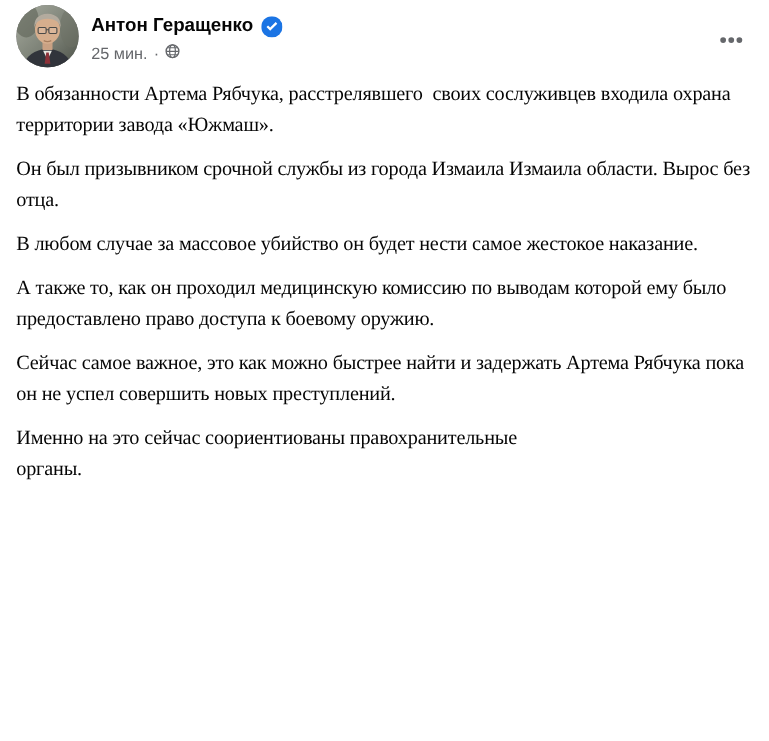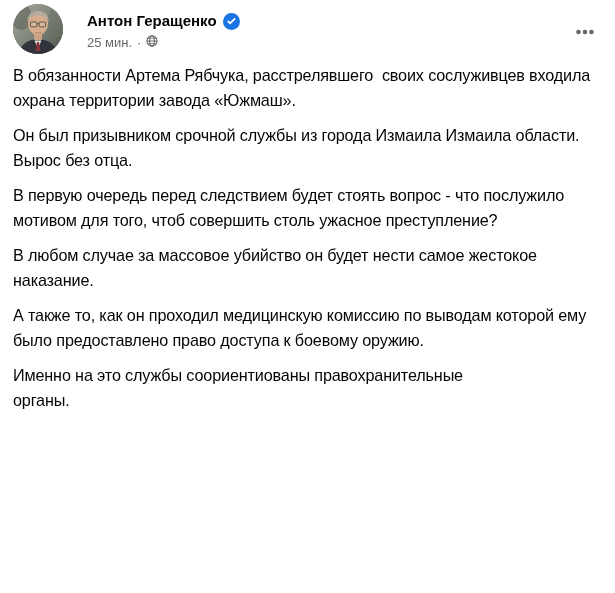--- a/index.html
+++ b/index.html
@@ -29,21 +29,21 @@
   .avatar{
     width:50px;height:50px;
     border-radius:50%;
     overflow:hidden;
     flex:none;
     cursor:pointer;
     background:#777;
   }
   .avatar svg{display:block;}
   .header-info{
-    margin-left:24px;
+    margin-left:10px;
     padding-top:7px;
     min-width:0;
   }
   .author-row{
     display:flex;
     align-items:center;
     gap:6px;
   }
   .author-name{
     font-size:15px;
@@ -87,20 +87,21 @@
   .post-text{
     padding:9px 12px 0 13px;
     font-size:16.2px;
     letter-spacing:-0.15px;
     line-height:25px;
     color:var(--text);
   }
   .post-text p{
     margin:0 0 10px 0;
     white-space:pre-wrap;
+    font-family:Liberation Serif, serif;
   }
 </style>
 </head>
 <body>
 
 <div class="post">
 
   <div class="header">
 
     <div class="avatar">
@@ -159,20 +160,20 @@
         <circle cx="10" cy="10" r="2.3" fill="var(--muted)"></circle>
         <circle cx="16.5" cy="10" r="2.3" fill="var(--muted)"></circle>
       </svg>
     </button>
 
   </div>
 
   <div class="post-text">
       <p>В обязанности Артема Рябчука, расстрелявшего  своих сослуживцев входила охрана территории завода «Южмаш».</p>
       <p>Он был призывником срочной службы из города Измаила Измаила области. Вырос без отца.</p>
-      <p>В первую очередь перед следствием будет стоять вопрос - что послужило мотивом для того, чтоб совершить столь ужасное преступление?</p>
       <p>В любом случае за массовое убийство он будет нести самое жестокое наказание.</p>
       <p>А также то, как он проходил медицинскую комиссию по выводам которой ему было предоставлено право доступа к боевому оружию.</p>
-      <p>Именно на это службы соориентиованы правохранительные
+      <p>Сейчас самое важное, это как можно быстрее найти и задержать Артема Рябчука пока он не успел совершить новых преступлений.</p>
+      <p>Именно на это сейчас соориентиованы правохранительные
 органы.</p>
     </div>
 
 </div>
 
 </body></html>

